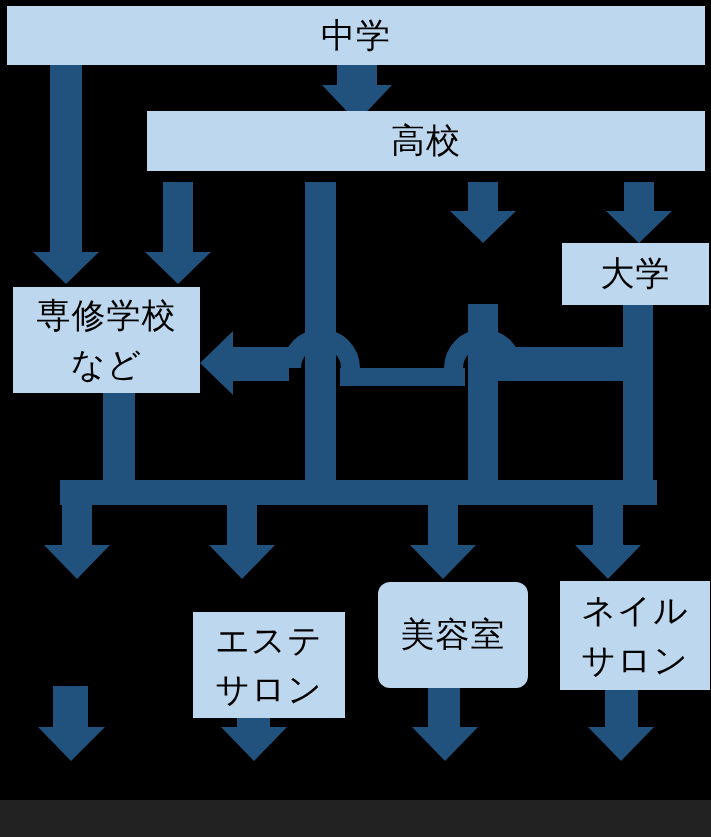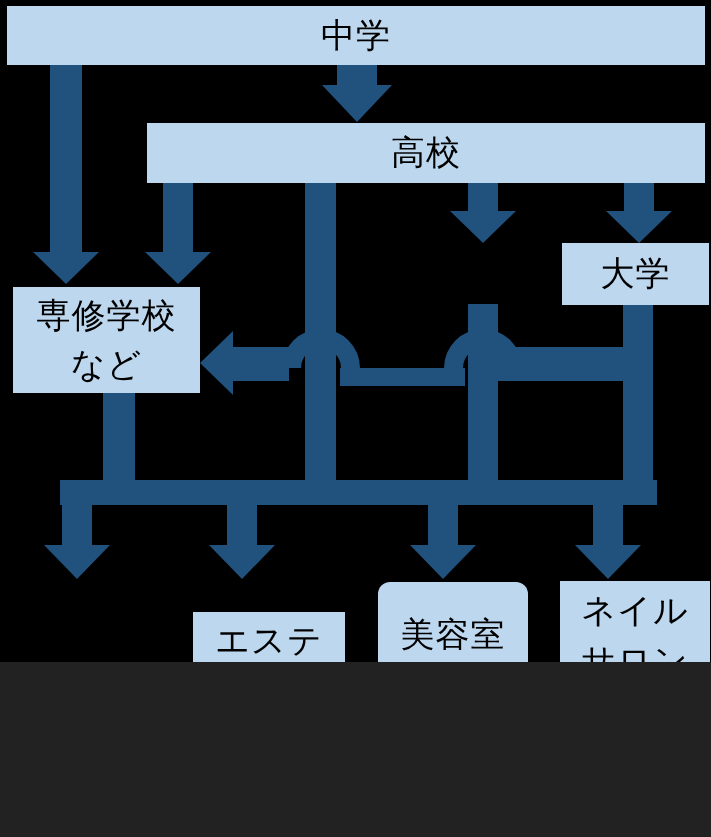--- a/index.html
+++ b/index.html
@@ -4,21 +4,21 @@
 <style>
   :root{
     --bg:#000000;
     --box:#BDD7EE;
     --arrow:#21527E;
     --text:#000000;
   }
   html,body{margin:0;padding:0;background:#222;}
   .stage{
     position:relative;
-    width:711px;height:662px;
+    width:711px;height:800px;
     background:var(--bg);
     overflow:hidden;
     font-family:"Liberation Sans","DejaVu Sans",sans-serif;
   }
   .arrows{position:absolute;left:0;top:0;width:711px;height:837px;}
   .node{
     position:absolute;
     background:var(--box);
     color:var(--text);
     display:flex;align-items:center;justify-content:center;
@@ -119,21 +119,21 @@
       </g>
       <g>
         <rect x="605" y="689" width="33" height="39"></rect>
         <polygon points="588,727 654,727 621,761"></polygon>
       </g>
     </g>
   </svg>
 
   <div class="node" style="left:7px;   top:6px;   width:698px; height:59px;">中学</div>
 
-  <div class="node" style="left:147px; top:123px; width:558px; height:60px;">高校</div>
+  <div class="node" style="left:147px; top:111px; width:558px; height:60px;">高校</div>
 
 
   <div class="node" style="left:13px;  top:287px; width:187px; height:106px;">専修学校
 など</div>
 
   <div class="node" style="left:562px; top:243px; width:147px; height:62px;">大学</div>
 
 
   <div class="node" style="left:193px; top:612px; width:152px; height:106px;">エステ
 サロン</div>

